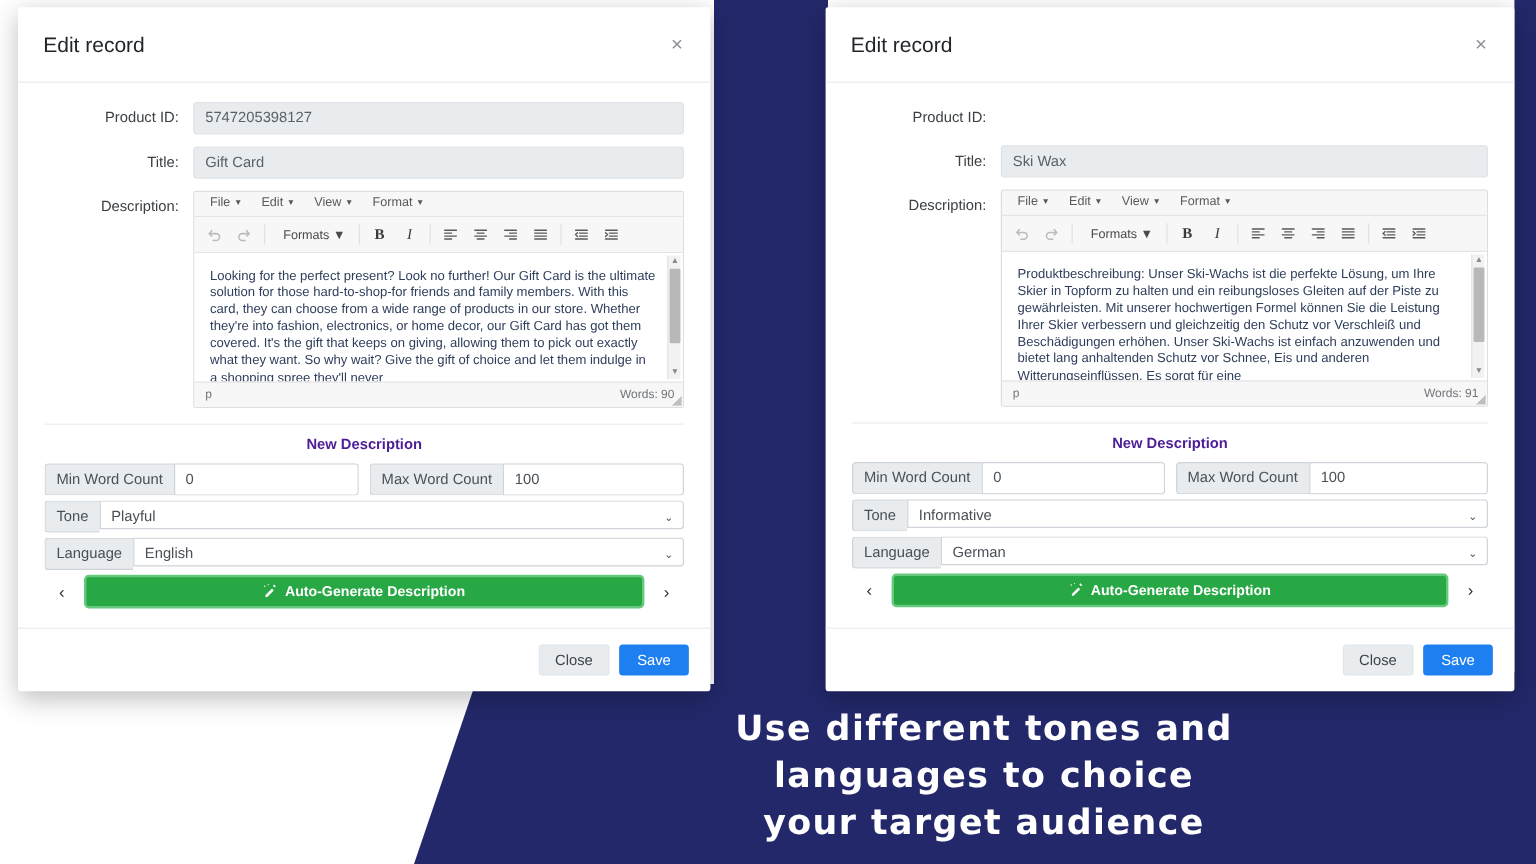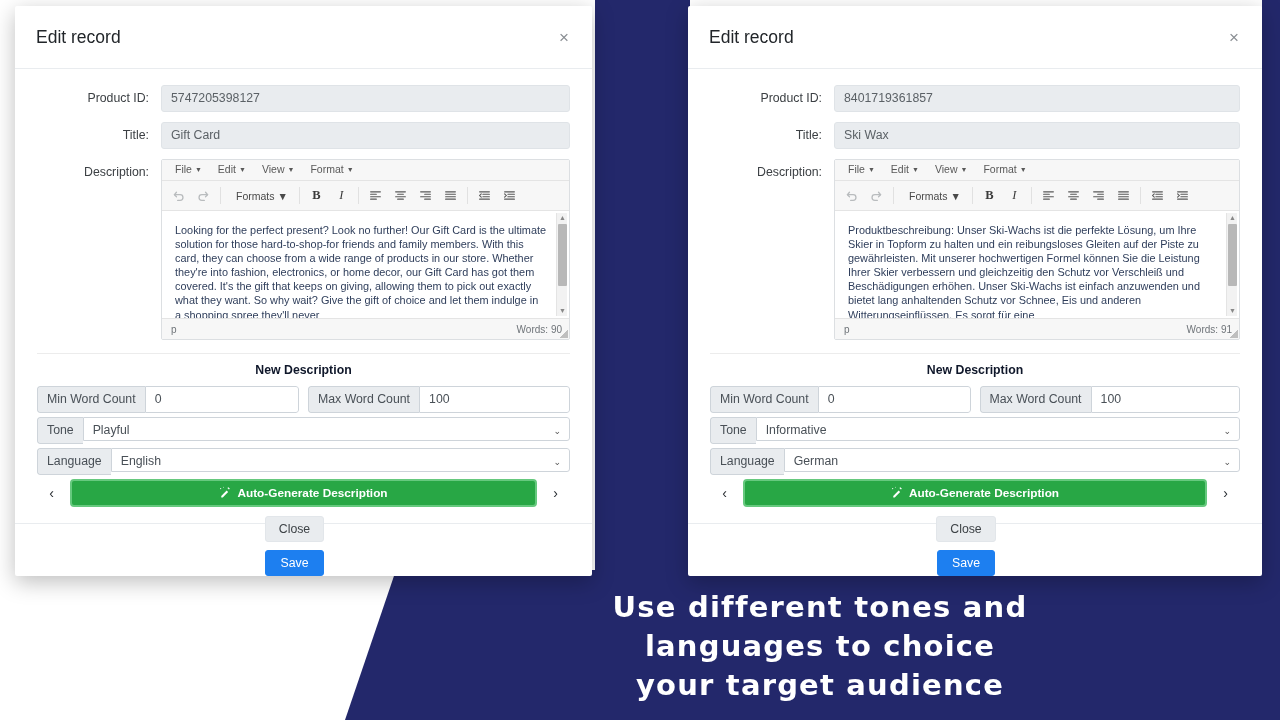--- a/index.html
+++ b/index.html
@@ -212,21 +212,21 @@
     width: 8px; height: 8px;
     background: linear-gradient(135deg, transparent 50%, #bfbfbf 50%);
   }
 
   
   .section-divider { border-top: 1px solid #ececec; margin: 13px 0 0 0; }
   .section-title {
     text-align: center;
     font-size: 12.3px;
     font-weight: bold;
-    color: #0f172a;
+    color: #4c1d95;
     padding: 9px 0 9px 0;
   }
   .ng-wrap { padding: 0 0 0 0; }
   .ig-row { display: flex; gap: 9px; margin-bottom: 4px; }
   .input-group {
     display: flex;
     flex: 1;
     border-radius: 3px;
     overflow: hidden;
   }
@@ -306,21 +306,20 @@
 
   
   .dlg-footer {
     position: absolute;
     left: 0; right: 0; bottom: 0;
     height: 53px;
     border-top: 1px solid #e9ecef;
     display: flex; align-items: center; justify-content: flex-end;
     gap: 8px;
     padding-right: 18px;
-    flex-direction: column;
   }
   .btn-close {
     background: #e9ecef;
     border: 1px solid #e2e6ea;
     border-radius: 3px;
     color: #3e4347;
     font-size: 12.3px;
     padding: 5px 13px;
     cursor: pointer;
   }
@@ -524,21 +523,20 @@
   <div class="dialog" id="dialog-right">
     <div class="dlg-header">
       <div class="dlg-title">Edit record</div>
       <button class="dlg-close">×</button>
     </div>
 
     <div class="dlg-body">
 
       <div class="form-row">
         <div class="form-label">Product ID:</div>
-        <div class="field-ro">8401719361857</div>
       </div>
 
       <div class="form-row">
         <div class="form-label">Title:</div>
         <div class="field-ro">Ski Wax</div>
       </div>
 
       <div class="form-row">
         <div class="form-label desc">Description:</div>
         <div class="editor">

